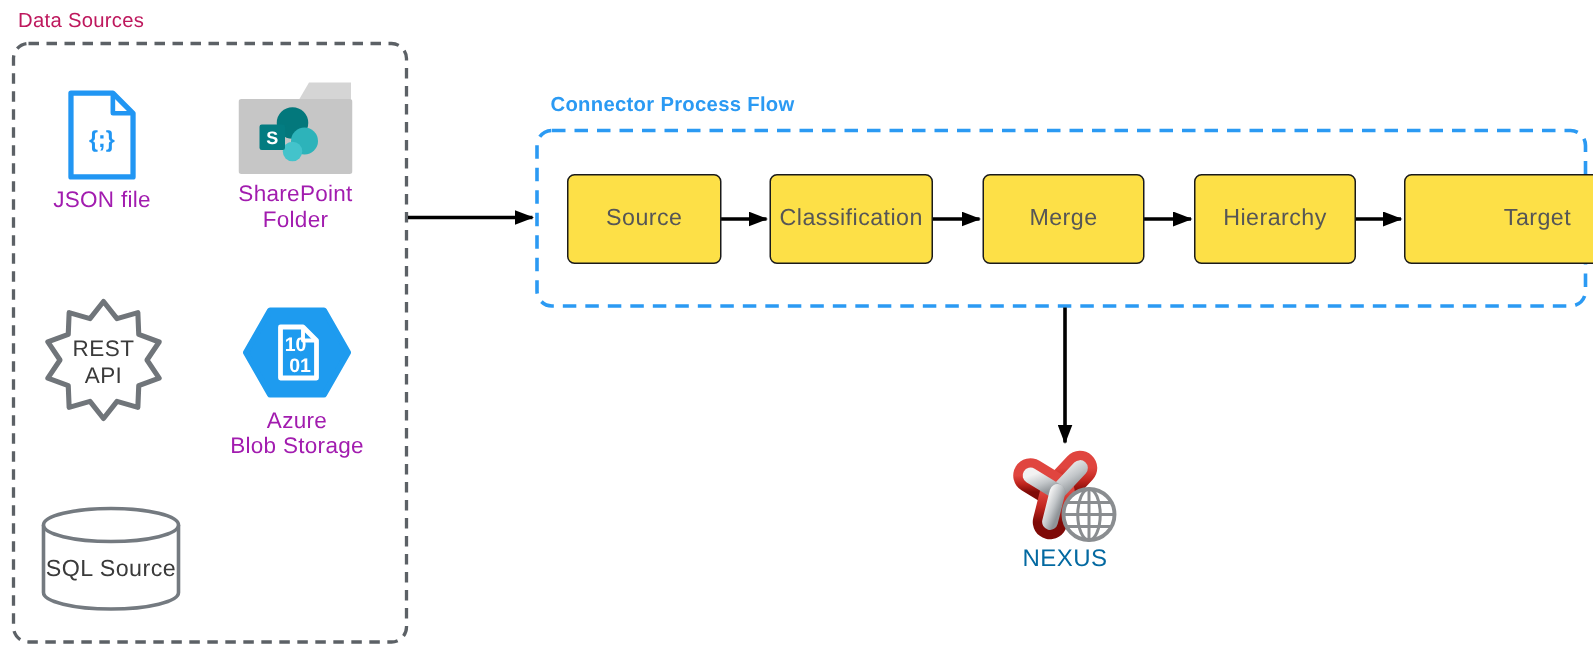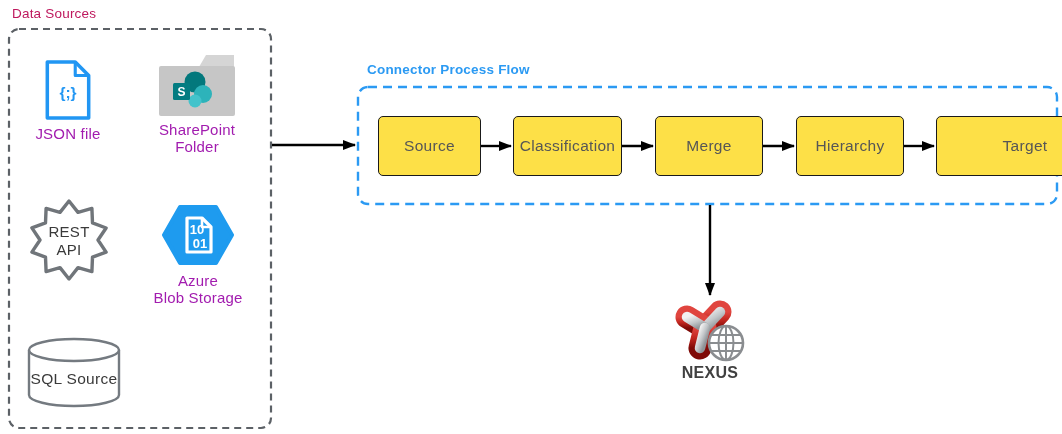--- a/index.html
+++ b/index.html
@@ -19,21 +19,21 @@
   .ds-label{font-size:15px;color:#a21caf;line-height:17px;margin-top:5px;letter-spacing:.2px;}
 
   .flow-step{
     position:absolute;top:116px;height:58px;background:#fde047;
     border:1.7px solid #1a1a1a;border-radius:5px;
     display:flex;align-items:center;justify-content:center;
     font-size:15.5px;color:#565656;letter-spacing:.3px;
   }
   .nexus-label{
     position:absolute;left:650px;top:364px;width:120px;text-align:center;
-    font-size:16px;color:#404040;line-height:17px;letter-spacing:.3px;font-weight:bold;
+    font-size:16px;color:#0369a1;line-height:17px;letter-spacing:.3px;
   }
 </style>
 </head>
 <body>
 
 <div class="canvas">
 
   <svg class="overlay" width="1062" height="434" viewBox="0 0 1062 434">
     <defs>
       <marker id="ah" markerWidth="13" markerHeight="10" refX="12" refY="5" orient="auto" markerUnits="userSpaceOnUse">

